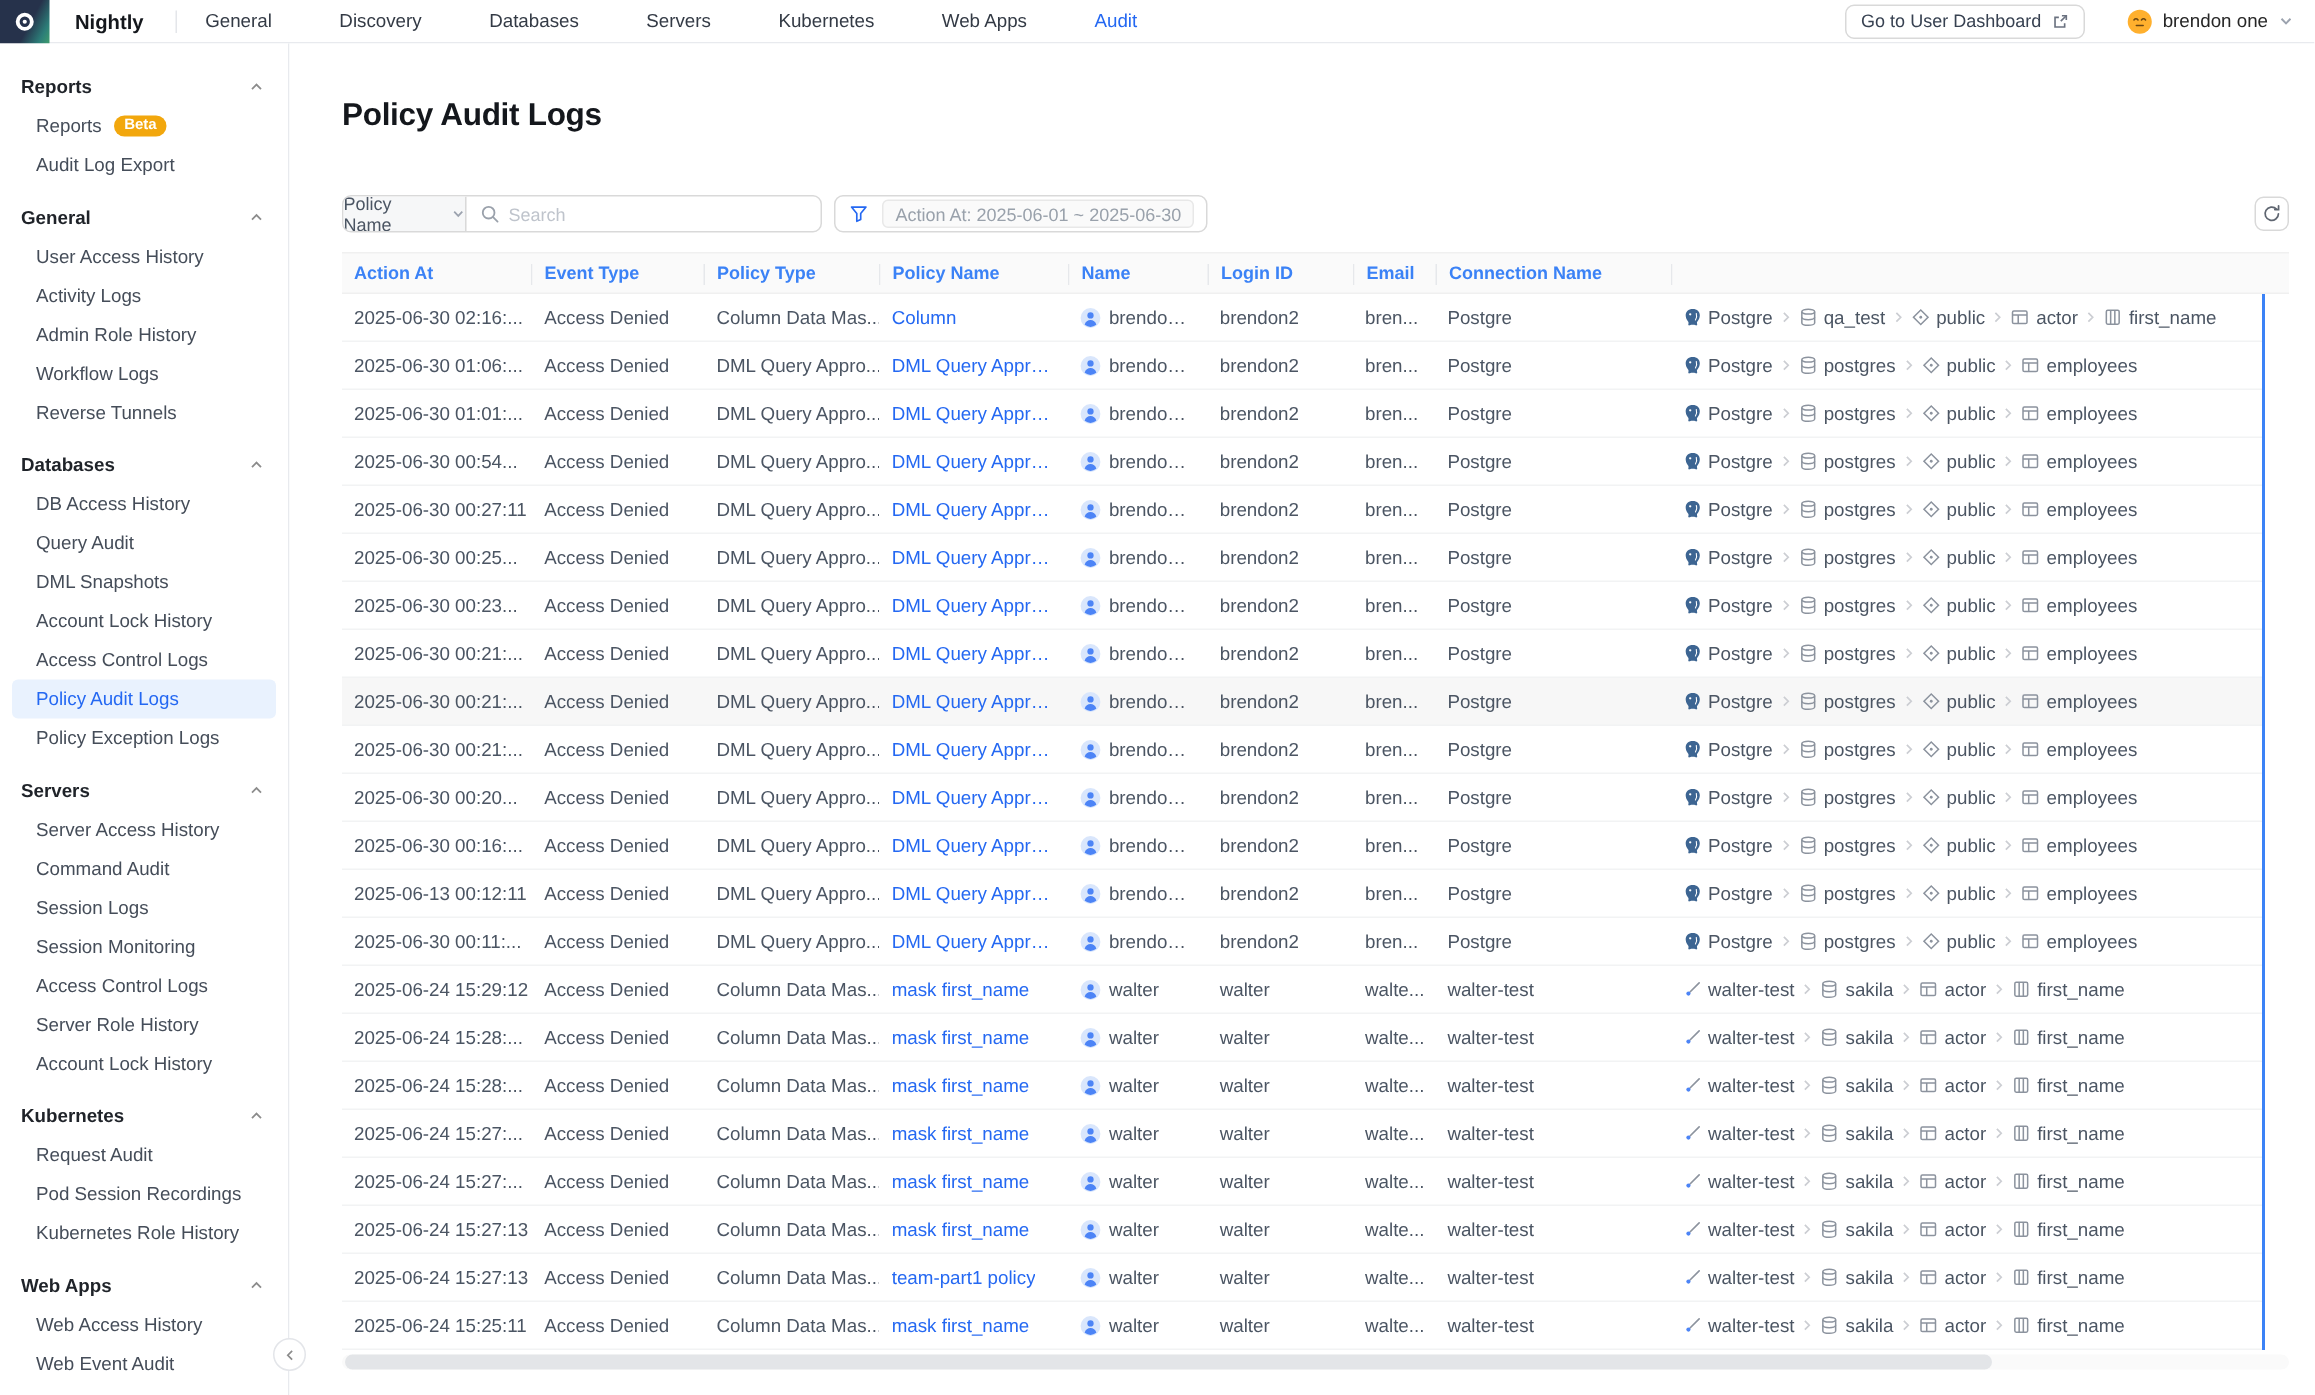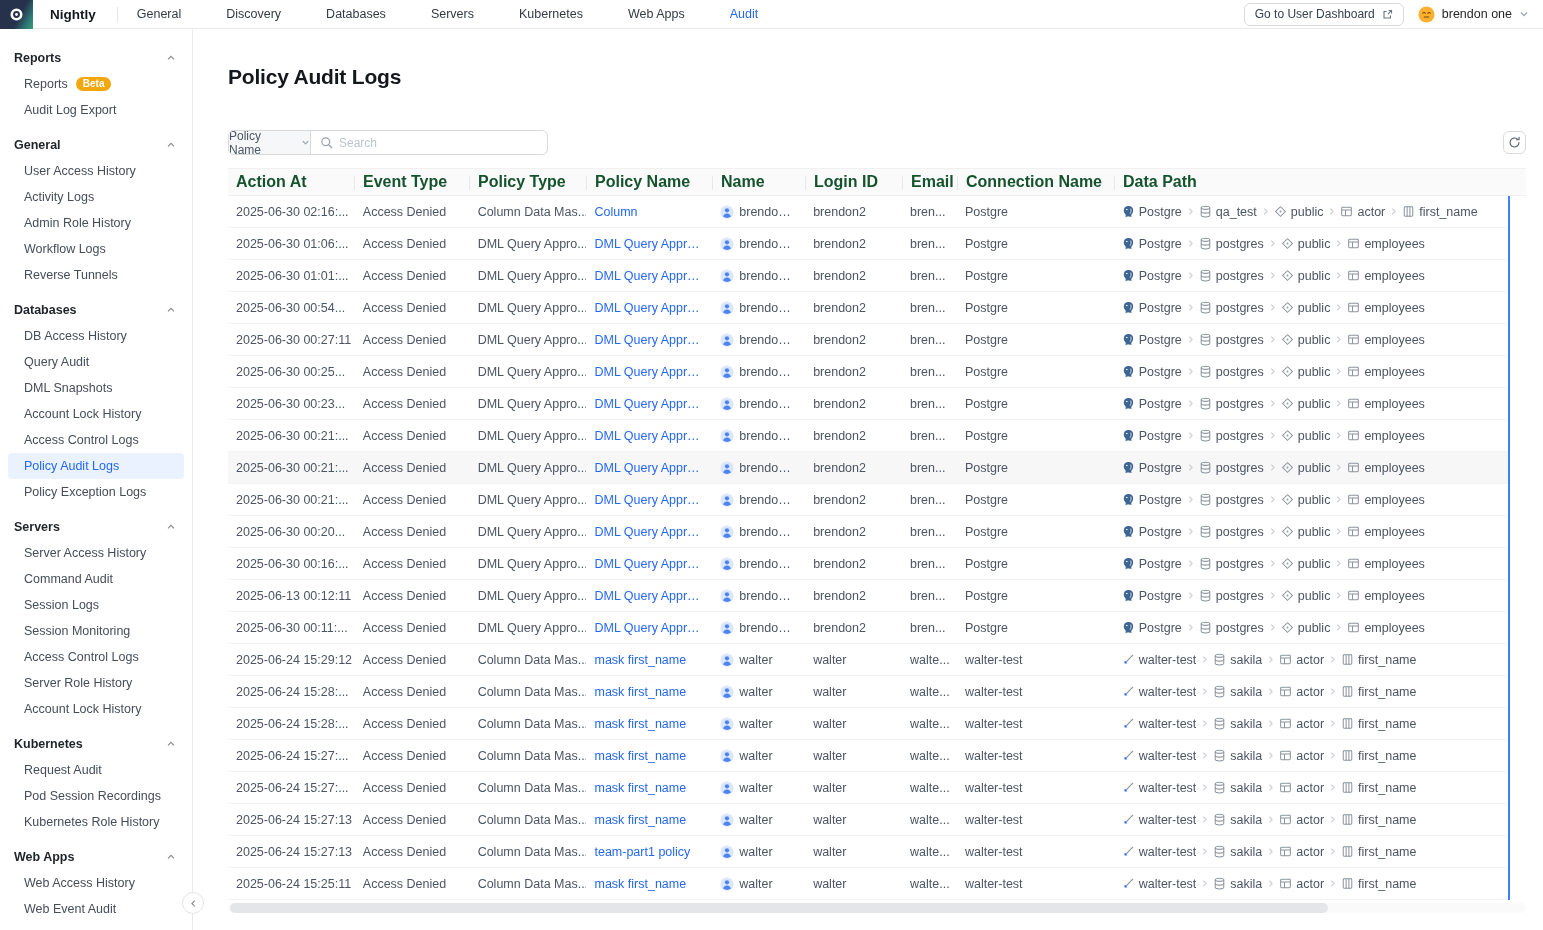--- a/index.html
+++ b/index.html
@@ -8,21 +8,21 @@
 
   
   .topnav { height:29px; display:flex; align-items:center; border-bottom:1px solid #e8eaee; background:#fff; padding-right:14px; }
   .logo { width:33px; height:29px; flex:0 0 33px; display:flex; align-items:center; justify-content:center;
     background:linear-gradient(118deg,#26324b 58%,#2c7d78 84%,#3f9d6e 100%); }
   .brand { margin-left:17px; font-size:13.5px; font-weight:700; color:#14171c; }
   .nav-divider { width:1px; height:15px; background:#e4e6ea; margin:0 19px 0 21px; }
   .nav-items { display:flex; align-items:center; gap:45px; }
   .nav-item { font-size:12.5px; color:#333a45; cursor:pointer; white-space:nowrap; }
   .nav-item.active { color:#2468f2; font-weight:500; }
-  .nav-right { margin-left:auto; display:flex; align-items:center; gap:14px; }
+  .nav-right { margin-left:auto; display:flex; align-items:center; gap:28px; }
   .dash-btn { height:23px; display:flex; align-items:center; gap:7px; padding:0 10px; border:1px solid #d9d9d9;
     border-radius:6px; background:#fff; font-size:12px; color:#374151; cursor:pointer; }
   .user-chip { display:flex; align-items:center; gap:7px; cursor:pointer; }
   .user-chip .uname { font-size:12.5px; color:#262626; }
 
   
   .sidebar { position:absolute; top:29px; left:0; bottom:0; width:193px; border-right:1px solid #e8eaee;
     background:#fff; padding-top:16px; overflow:hidden; }
   .section { margin-bottom:9px; }
   .section-header { height:26px; display:flex; align-items:center; justify-content:space-between;
@@ -49,22 +49,22 @@
   .filter-group { margin-left:8px; height:25px; border:1px solid #d9d9d9; border-radius:6px; display:flex;
     align-items:center; padding:0 8px 0 9px; gap:9px; background:#fff; }
   .date-tag { height:19px; display:flex; align-items:center; border:1px solid #e8e8e8; background:#fafafa;
     border-radius:4px; padding:0 8px; font-size:12px; color:#99a1ab; cursor:pointer; white-space:nowrap; }
   .refresh-btn { margin-left:auto; width:23px; height:23px; border:1px solid #d9d9d9; border-radius:6px;
     background:#fff; display:flex; align-items:center; justify-content:center; cursor:pointer; }
 
   
   .table-wrap { margin-top:13px; width:1298px; }
   .thead { display:flex; height:28px; background:#fafafa; border-top:1px solid #f0f0f0; border-bottom:1px solid #f0f0f0; }
-  .th { position:relative; display:flex; align-items:center; padding:0 8px; font-size:16px; font-weight:600;
-    color:#14532d; white-space:nowrap; overflow:hidden; cursor:pointer; }
+  .th { position:relative; display:flex; align-items:center; padding:0 8px; font-size:12px; font-weight:600;
+    color:#3b82f6; white-space:nowrap; overflow:hidden; cursor:pointer; }
   .th.sep::after { content:''; position:absolute; right:0; top:7px; width:1px; height:14px; background:#e6e8eb; }
   .tbody { width:1282px; border-right:2px solid #3b82f6; }
   .tr { display:flex; height:32px; border-bottom:1px solid #f2f3f4; background:#fff; }
   .tr.highlighted { background:#f7f7f7; }
   .td { display:flex; align-items:center; padding:0 8px; font-size:12.5px; color:#4b5563;
     white-space:nowrap; overflow:hidden; }
   .td a.plink { color:#2468f2; text-decoration:none; cursor:pointer; overflow:hidden; text-overflow:ellipsis; }
   .name-cell { gap:5px; }
   .path-cell { gap:4px; }
   .path-seg { display:flex; align-items:center; gap:4px; }
@@ -321,20 +321,28 @@
       </div>
       <div class="search-part">
         <span class="icn">
           <svg width="13" height="13" viewBox="0 0 14 14" fill="none" stroke="#9aa1ab" stroke-width="1.3">
               <circle cx="6.2" cy="6.2" r="4.2"></circle>
               <path d="M9.4 9.4 12.6 12.6" stroke-linecap="round"></path>
             </svg>
         </span>
         <input type="text" placeholder="Search" style="">
       </div>
+    </div>
+    <div class="filter-group">
+      <span class="icn">
+        <svg width="13" height="13" viewBox="0 0 14 14" fill="none" stroke="#2468f2" stroke-width="1.2" stroke-linejoin="round">
+            <path d="M1.8 2.2h10.4L8.4 6.8v4.4L5.6 12.4V6.8z"></path>
+          </svg>
+      </span>
+      <span class="date-tag">Action At: 2025-06-01 ~ 2025-06-30</span>
     </div>
     <div class="refresh-btn">
       <span class="icn">
         <svg width="13" height="13" viewBox="0 0 14 14" fill="none" stroke="#5f6671" stroke-width="1.25" stroke-linecap="round">
             <path d="M11.8 7A4.8 4.8 0 1 1 10.4 3.6"></path>
             <path d="M11.9 1.3v2.7H9.2"></path>
           </svg>
       </span>
     </div>
   </div>
@@ -358,23 +366,20 @@
         </div>
         <div class="th sep" style="width:97px">
           <span>Login ID</span>
         </div>
         <div class="th sep" style="width:55px">
           <span>Email</span>
         </div>
         <div class="th sep" style="width:157px">
           <span>Connection Name</span>
         </div>
-        <div class="th" style="width:411px">
-          <span>Data Path</span>
-        </div>
       </div>
     <div class="tbody" id="table-body">
   <div class="tr">
     <div class="td" style="width:127px">
             <span>2025-06-30 02:16:...</span>
           </div>
     <div class="td" style="width:115px">
             <span>Access Denied</span>
           </div>
     <div class="td" style="width:117px">

